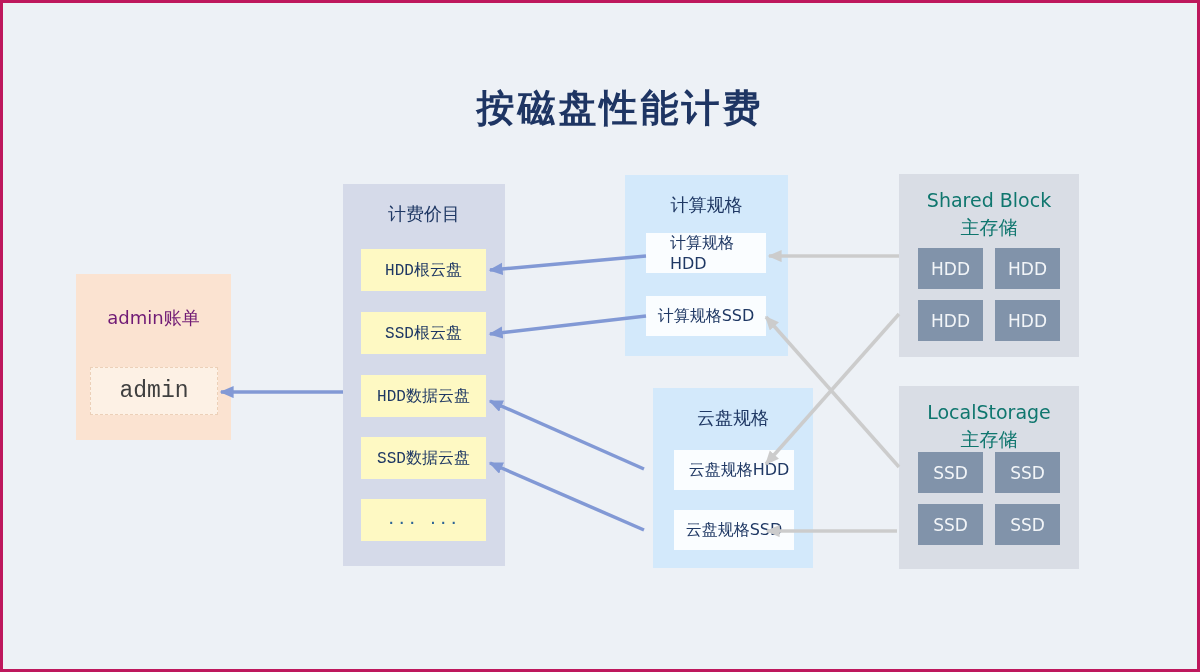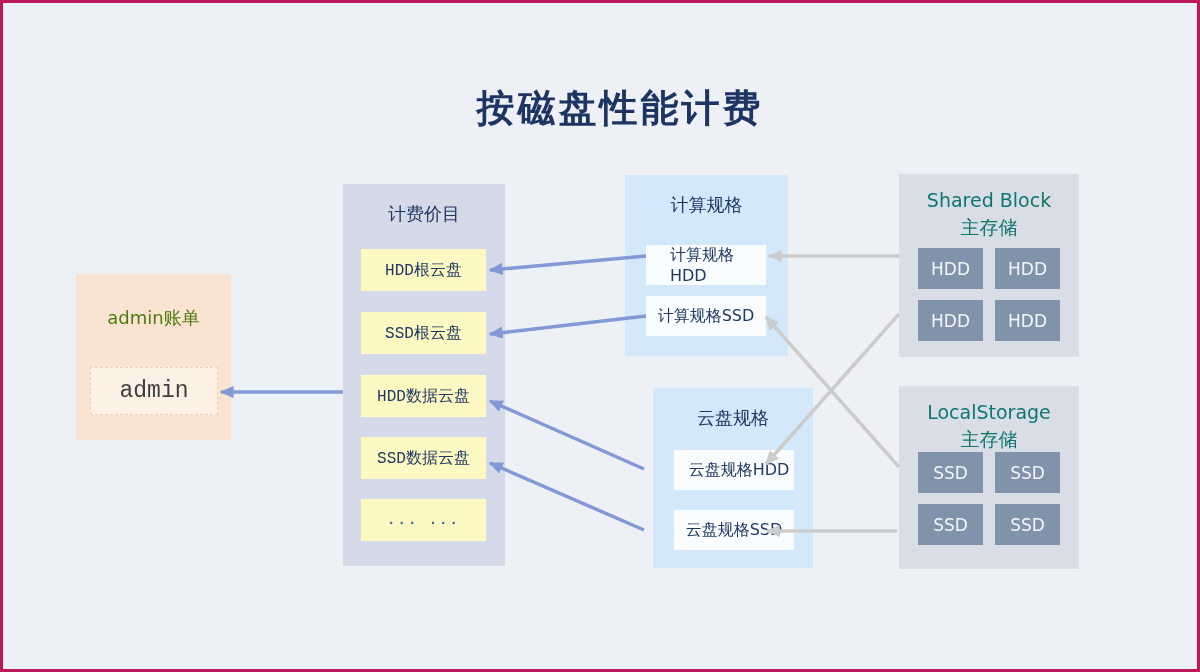--- a/index.html
+++ b/index.html
@@ -26,21 +26,21 @@
   }
   .box { position: absolute; }
 
   
   .admin-box {
     left: 73px; top: 271px; width: 155px; height: 166px;
     background: #fbe3d1;
   }
   .admin-title {
     position: absolute; left: 0; top: 32px; width: 100%;
-    text-align: center; font-size: 18px; color: #4d7c0f;
+    text-align: center; font-size: 18px; color: #701a75;
   }
   .admin-inner {
     position: absolute; left: 14px; top: 93px; width: 128px; height: 48px;
     background: #fdf1e5;
     border: 1px dashed #ecd0b8;
     display: flex; align-items: center; justify-content: center;
     font-size: 23px; color: #3f3f3f; font-family: Liberation Mono, monospace;
   }
 
   
@@ -72,21 +72,21 @@
     background: #d3e9fb;
   }
   .disk-box {
     left: 622px; top: 385px; width: 160px; height: 180px;
     background: #d3e9fb;
     margin-left: 28px;
   }
   .compute-box .node, .disk-box .node {
     left: 21px; width: 120px; height: 40px; background: #fafdff;
   }
-  .c1 { top: 70px; padding-left: 24px; }
+  .c1 { top: 58px; padding-left: 24px; }
   .c2 { top: 121px; }
   .d1 { top: 62px; padding-left: 10px; }
   .d2 { top: 122px; }
 
   
   .storage-box {
     width: 180px; height: 183px;
     background: #d9dde5;
   }
   .shared-box { left: 896px; top: 171px; }

